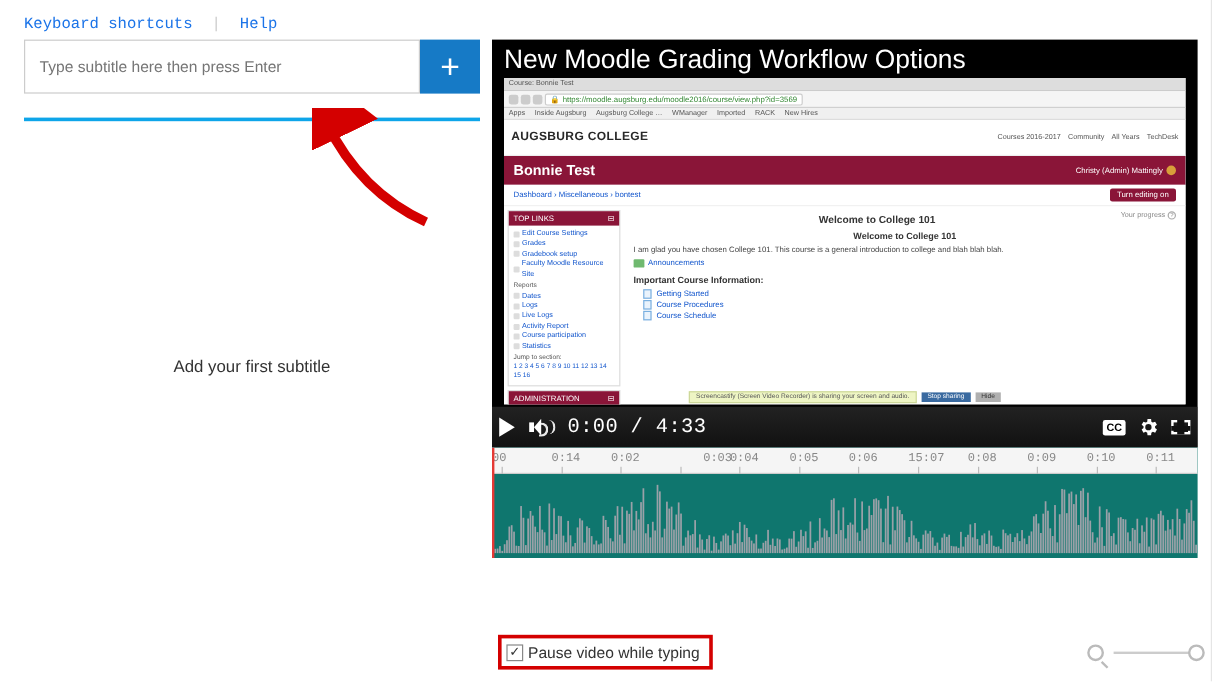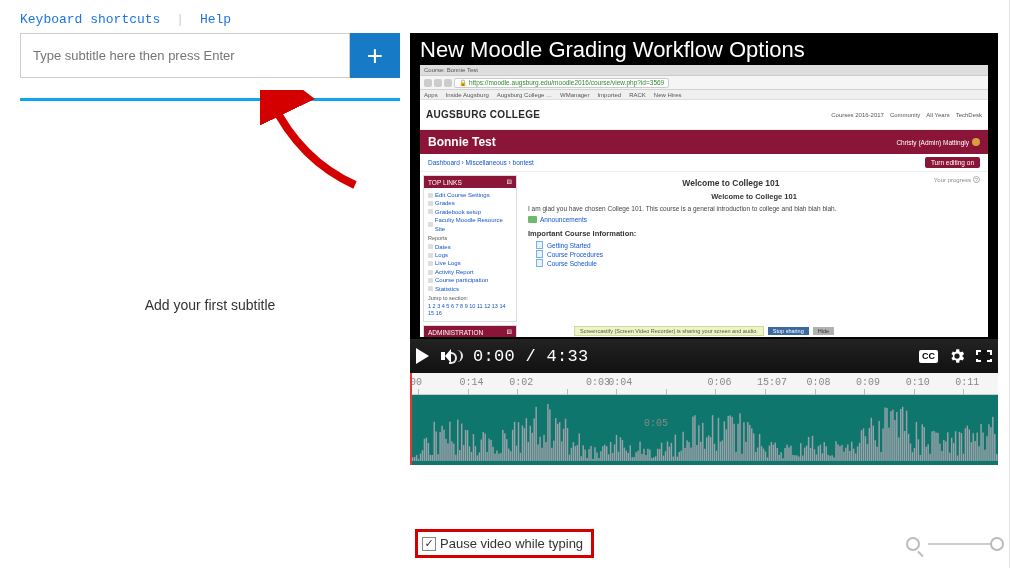--- a/index.html
+++ b/index.html
@@ -480,21 +480,21 @@
         <span class="tick" style="left: 0px;">00</span>
             <span class="tickline" style="left: 8px;"></span>
             <span class="tick" style="left: 49.5652px;">0:14</span>
             <span class="tickline" style="left: 57.5652px;"></span>
             <span class="tick" style="left: 99.1304px;">0:02</span>
             <span class="tickline" style="left: 107.13px;"></span>
             <span class="tick" style="left: 141px; margin-left: 35px;">0:03</span>
             <span class="tickline" style="left: 156.696px;"></span>
             <span class="tick" style="left: 198.261px;">0:04</span>
             <span class="tickline" style="left: 206.261px;"></span>
-            <span class="tick" style="left: 234px; margin-top: 41px;">0:05</span>
+            <span class="tick" style="left: 248px;">0:05</span>
             <span class="tickline" style="left: 255.826px;"></span>
             <span class="tick" style="left: 297.391px;">0:06</span>
             <span class="tickline" style="left: 305.391px;"></span>
             <span class="tick" style="left: 346.957px;">15:07</span>
             <span class="tickline" style="left: 354.957px;"></span>
             <span class="tick" style="left: 396.522px;">0:08</span>
             <span class="tickline" style="left: 404.522px;"></span>
             <span class="tick" style="left: 446.087px;">0:09</span>
             <span class="tickline" style="left: 454.087px;"></span>
             <span class="tick" style="left: 495.652px;">0:10</span>

